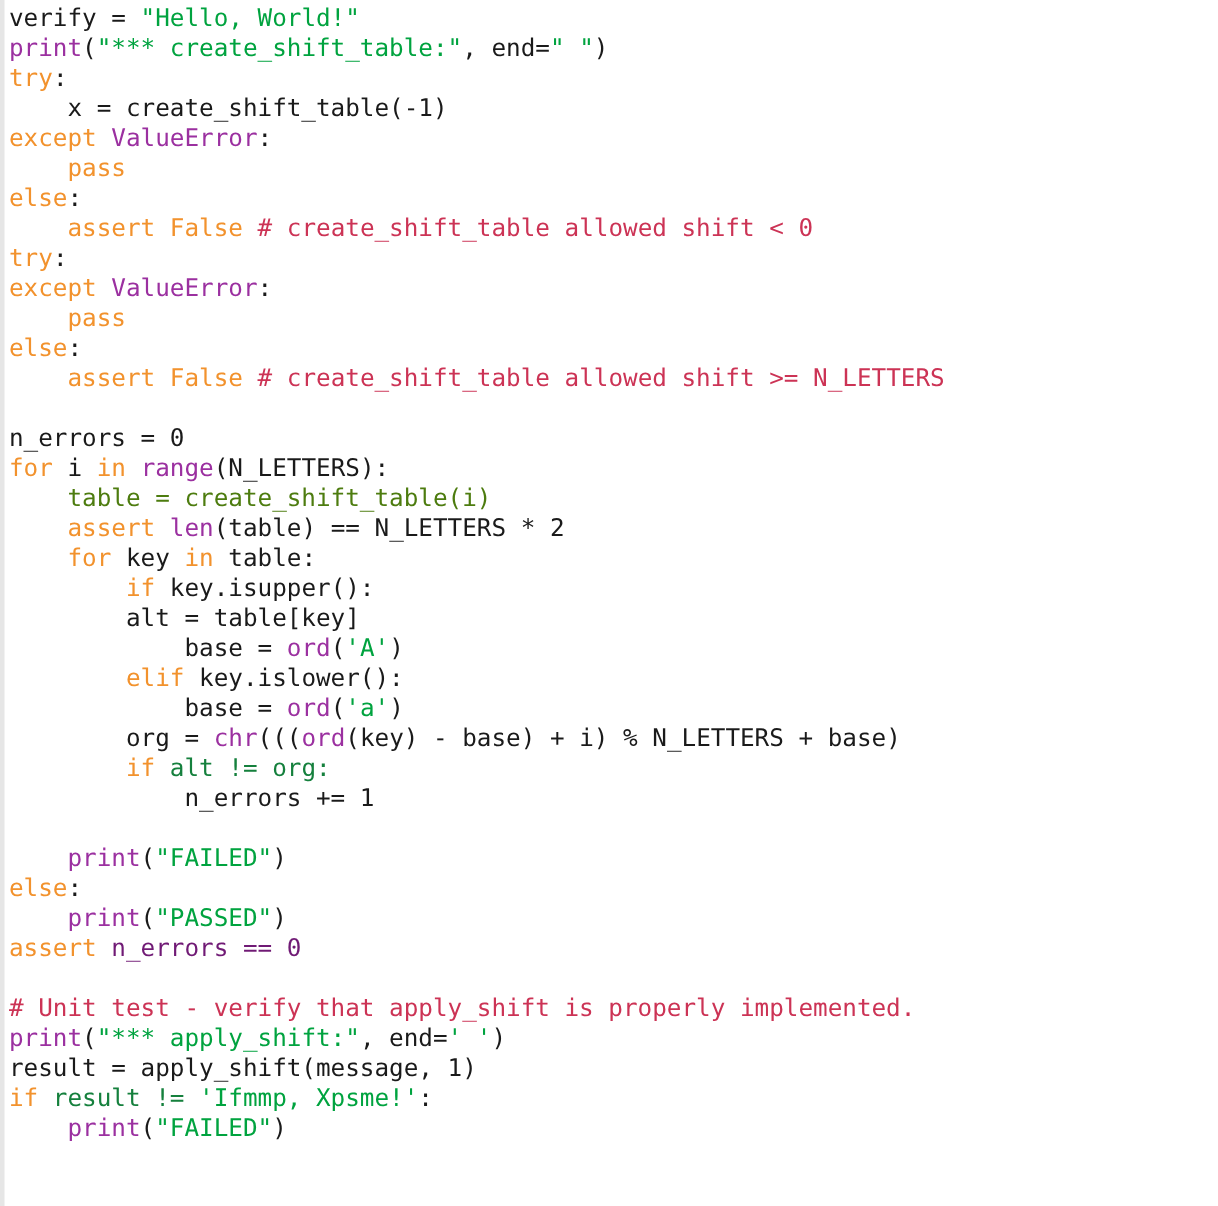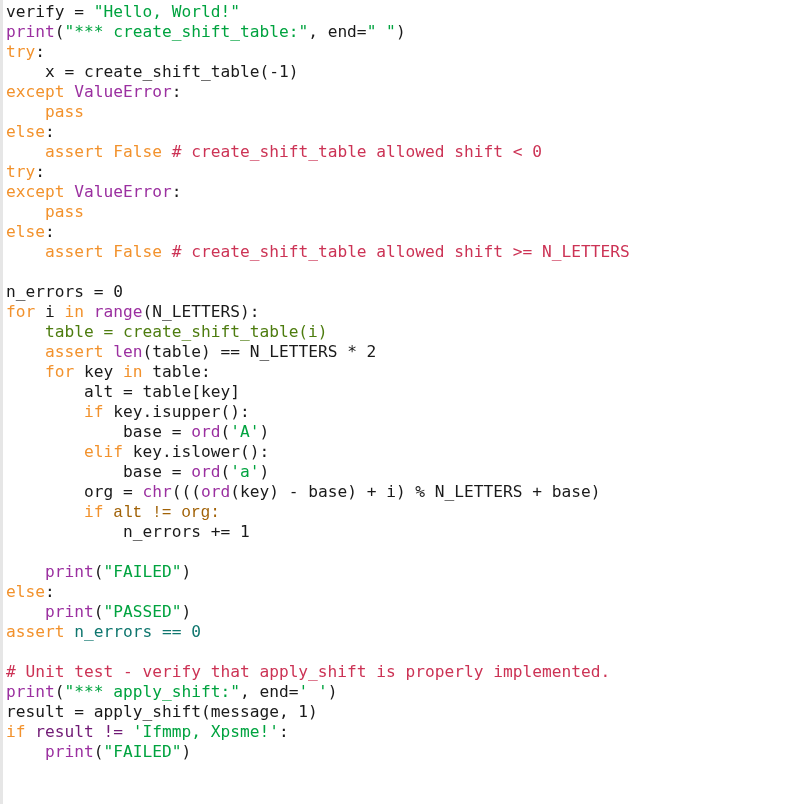--- a/index.html
+++ b/index.html
@@ -58,33 +58,33 @@
       <div class="code-line"><span class="tok t-keyword" style="color: rgb(242, 146, 45);">except</span><span class="tok t-plain" style="color: rgb(26, 26, 26);"> </span><span class="tok t-exc">ValueError</span><span class="tok t-plain" style="color: rgb(26, 26, 26);">:</span></div>
       <div class="code-line"><span class="tok t-plain" style="color: rgb(26, 26, 26);">    </span><span class="tok t-keyword" style="color: rgb(242, 146, 45);">pass</span></div>
       <div class="code-line"><span class="tok t-keyword" style="color: rgb(242, 146, 45);">else</span><span class="tok t-plain" style="color: rgb(26, 26, 26);">:</span></div>
       <div class="code-line"><span class="tok t-plain" style="color: rgb(26, 26, 26);">    </span><span class="tok t-keyword" style="color: rgb(242, 146, 45);">assert</span><span class="tok t-plain" style="color: rgb(26, 26, 26);"> </span><span class="tok t-keyword" style="color: rgb(242, 146, 45);">False</span><span class="tok t-plain" style="color: rgb(26, 26, 26);"> </span><span class="tok t-comment" style="color: rgb(204, 51, 85);"># create_shift_table allowed shift &gt;= N_LETTERS</span></div>
       <div class="code-line">&nbsp;</div>
       <div class="code-line"><span class="tok t-plain" style="color: rgb(26, 26, 26);">n_errors = 0</span></div>
       <div class="code-line"><span class="tok t-keyword" style="color: rgb(242, 146, 45);">for</span><span class="tok t-plain" style="color: rgb(26, 26, 26);"> i </span><span class="tok t-keyword" style="color: rgb(242, 146, 45);">in</span><span class="tok t-plain" style="color: rgb(26, 26, 26);"> </span><span class="tok t-builtin" style="color: rgb(155, 48, 160);">range</span><span class="tok t-plain" style="color: rgb(26, 26, 26);">(N_LETTERS):</span></div>
       <div class="code-line"><span class="tok t-plain" style="color: #4d7c0f;">    table = create_shift_table(i)</span></div>
       <div class="code-line"><span class="tok t-plain" style="color: rgb(26, 26, 26);">    </span><span class="tok t-keyword" style="color: rgb(242, 146, 45);">assert</span><span class="tok t-plain" style="color: rgb(26, 26, 26);"> </span><span class="tok t-builtin" style="color: rgb(155, 48, 160);">len</span><span class="tok t-plain" style="color: rgb(26, 26, 26);">(table) == N_LETTERS * 2</span></div>
       <div class="code-line"><span class="tok t-plain" style="color: rgb(26, 26, 26);">    </span><span class="tok t-keyword" style="color: rgb(242, 146, 45);">for</span><span class="tok t-plain" style="color: rgb(26, 26, 26);"> key </span><span class="tok t-keyword" style="color: rgb(242, 146, 45);">in</span><span class="tok t-plain" style="color: rgb(26, 26, 26);"> table:</span></div>
+      <div class="code-line"><span class="tok t-plain" style="color: rgb(26, 26, 26);">        </span><span class="tok t-keyword" style="color: rgb(242, 146, 45);">if</span><span class="tok t-plain" style="color: rgb(26, 26, 26);"> key.isupper():</span></div>
       <div class="code-line"><span class="tok t-plain" style="color: rgb(26, 26, 26);">        alt = table[key]</span></div>
-      <div class="code-line"><span class="tok t-plain" style="color: rgb(26, 26, 26);">        </span><span class="tok t-keyword" style="color: rgb(242, 146, 45);">if</span><span class="tok t-plain" style="color: rgb(26, 26, 26);"> key.isupper():</span></div>
       <div class="code-line"><span class="tok t-plain" style="color: rgb(26, 26, 26);">            base = </span><span class="tok t-builtin" style="color: rgb(155, 48, 160);">ord</span><span class="tok t-plain" style="color: rgb(26, 26, 26);">(</span><span class="tok t-string" style="color: rgb(0, 163, 63);">'A'</span><span class="tok t-plain" style="color: rgb(26, 26, 26);">)</span></div>
       <div class="code-line"><span class="tok t-plain" style="color: rgb(26, 26, 26);">        </span><span class="tok t-keyword" style="color: rgb(242, 146, 45);">elif</span><span class="tok t-plain" style="color: rgb(26, 26, 26);"> key.islower():</span></div>
       <div class="code-line"><span class="tok t-plain" style="color: rgb(26, 26, 26);">            base = </span><span class="tok t-builtin" style="color: rgb(155, 48, 160);">ord</span><span class="tok t-plain" style="color: rgb(26, 26, 26);">(</span><span class="tok t-string" style="color: rgb(0, 163, 63);">'a'</span><span class="tok t-plain" style="color: rgb(26, 26, 26);">)</span></div>
       <div class="code-line"><span class="tok t-plain" style="color: rgb(26, 26, 26);">        org = </span><span class="tok t-builtin" style="color: rgb(155, 48, 160);">chr</span><span class="tok t-plain" style="color: rgb(26, 26, 26);">(((</span><span class="tok t-builtin" style="color: rgb(155, 48, 160);">ord</span><span class="tok t-plain" style="color: rgb(26, 26, 26);">(key) - base) + i) % N_LETTERS + base)</span></div>
-      <div class="code-line"><span class="tok t-plain" style="color: rgb(26, 26, 26);">        </span><span class="tok t-keyword" style="color: rgb(242, 146, 45);">if</span><span class="tok t-plain" style="color: #a16207; font-family: Liberation Mono, monospace;"> alt != org:</span></div>
+      <div class="code-line"><span class="tok t-plain" style="color: rgb(26, 26, 26);">        </span><span class="tok t-keyword" style="color: rgb(242, 146, 45);">if</span><span class="tok t-plain" style="color: #15803d;"> alt != org:</span></div>
       <div class="code-line"><span class="tok t-plain" style="color: rgb(26, 26, 26);">            n_errors += 1</span></div>
       <div class="code-line">&nbsp;</div>
       <div class="code-line"><span class="tok t-plain" style="color: rgb(26, 26, 26);">    </span><span class="tok t-builtin" style="color: rgb(155, 48, 160);">print</span><span class="tok t-plain" style="color: rgb(26, 26, 26);">(</span><span class="tok t-string" style="color: rgb(0, 163, 63);">"FAILED"</span><span class="tok t-plain" style="color: rgb(26, 26, 26);">)</span></div>
       <div class="code-line"><span class="tok t-keyword" style="color: rgb(242, 146, 45);">else</span><span class="tok t-plain" style="color: rgb(26, 26, 26);">:</span></div>
       <div class="code-line"><span class="tok t-plain" style="color: rgb(26, 26, 26);">    </span><span class="tok t-builtin" style="color: rgb(155, 48, 160);">print</span><span class="tok t-plain" style="color: rgb(26, 26, 26);">(</span><span class="tok t-string" style="color: rgb(0, 163, 63);">"PASSED"</span><span class="tok t-plain" style="color: rgb(26, 26, 26);">)</span></div>
-      <div class="code-line"><span class="tok t-keyword" style="color: rgb(242, 146, 45);">assert</span><span class="tok t-plain" style="color: #0f766e;"> n_errors == 0</span></div>
+      <div class="code-line"><span class="tok t-keyword" style="color: rgb(242, 146, 45);">assert</span><span class="tok t-plain" style="color: #701a75;"> n_errors == 0</span></div>
       <div class="code-line">&nbsp;</div>
       <div class="code-line"><span class="tok t-comment" style="color: rgb(204, 51, 85);"># Unit test - verify that apply_shift is properly implemented.</span></div>
       <div class="code-line"><span class="tok t-builtin" style="color: rgb(155, 48, 160);">print</span><span class="tok t-plain" style="color: rgb(26, 26, 26);">(</span><span class="tok t-string" style="color: rgb(0, 163, 63);">"*** apply_shift:"</span><span class="tok t-plain" style="color: rgb(26, 26, 26);">, end=</span><span class="tok t-string" style="color: rgb(0, 163, 63);">' '</span><span class="tok t-plain" style="color: rgb(26, 26, 26);">)</span></div>
       <div class="code-line"><span class="tok t-plain" style="color: rgb(26, 26, 26); text-align: center;">result = apply_shift(message, 1)</span></div>
-      <div class="code-line"><span class="tok t-keyword" style="color: rgb(242, 146, 45);">if</span><span class="tok t-plain" style="color: #701a75;"> result != </span><span class="tok t-string" style="color: rgb(0, 163, 63);">'Ifmmp, Xpsme!'</span><span class="tok t-plain" style="color: rgb(26, 26, 26);">:</span></div>
+      <div class="code-line"><span class="tok t-keyword" style="color: rgb(242, 146, 45);">if</span><span class="tok t-plain" style="color: #15803d;"> result != </span><span class="tok t-string" style="color: rgb(0, 163, 63);">'Ifmmp, Xpsme!'</span><span class="tok t-plain" style="color: rgb(26, 26, 26);">:</span></div>
       <div class="code-line"><span class="tok t-plain" style="color: rgb(26, 26, 26);">    </span><span class="tok t-builtin" style="color: rgb(155, 48, 160);">print</span><span class="tok t-plain" style="color: rgb(26, 26, 26);">(</span><span class="tok t-string" style="color: rgb(0, 163, 63);">"FAILED"</span><span class="tok t-plain" style="color: rgb(26, 26, 26);">)</span></div>
     </div>
 </div>
 
 </body></html>

